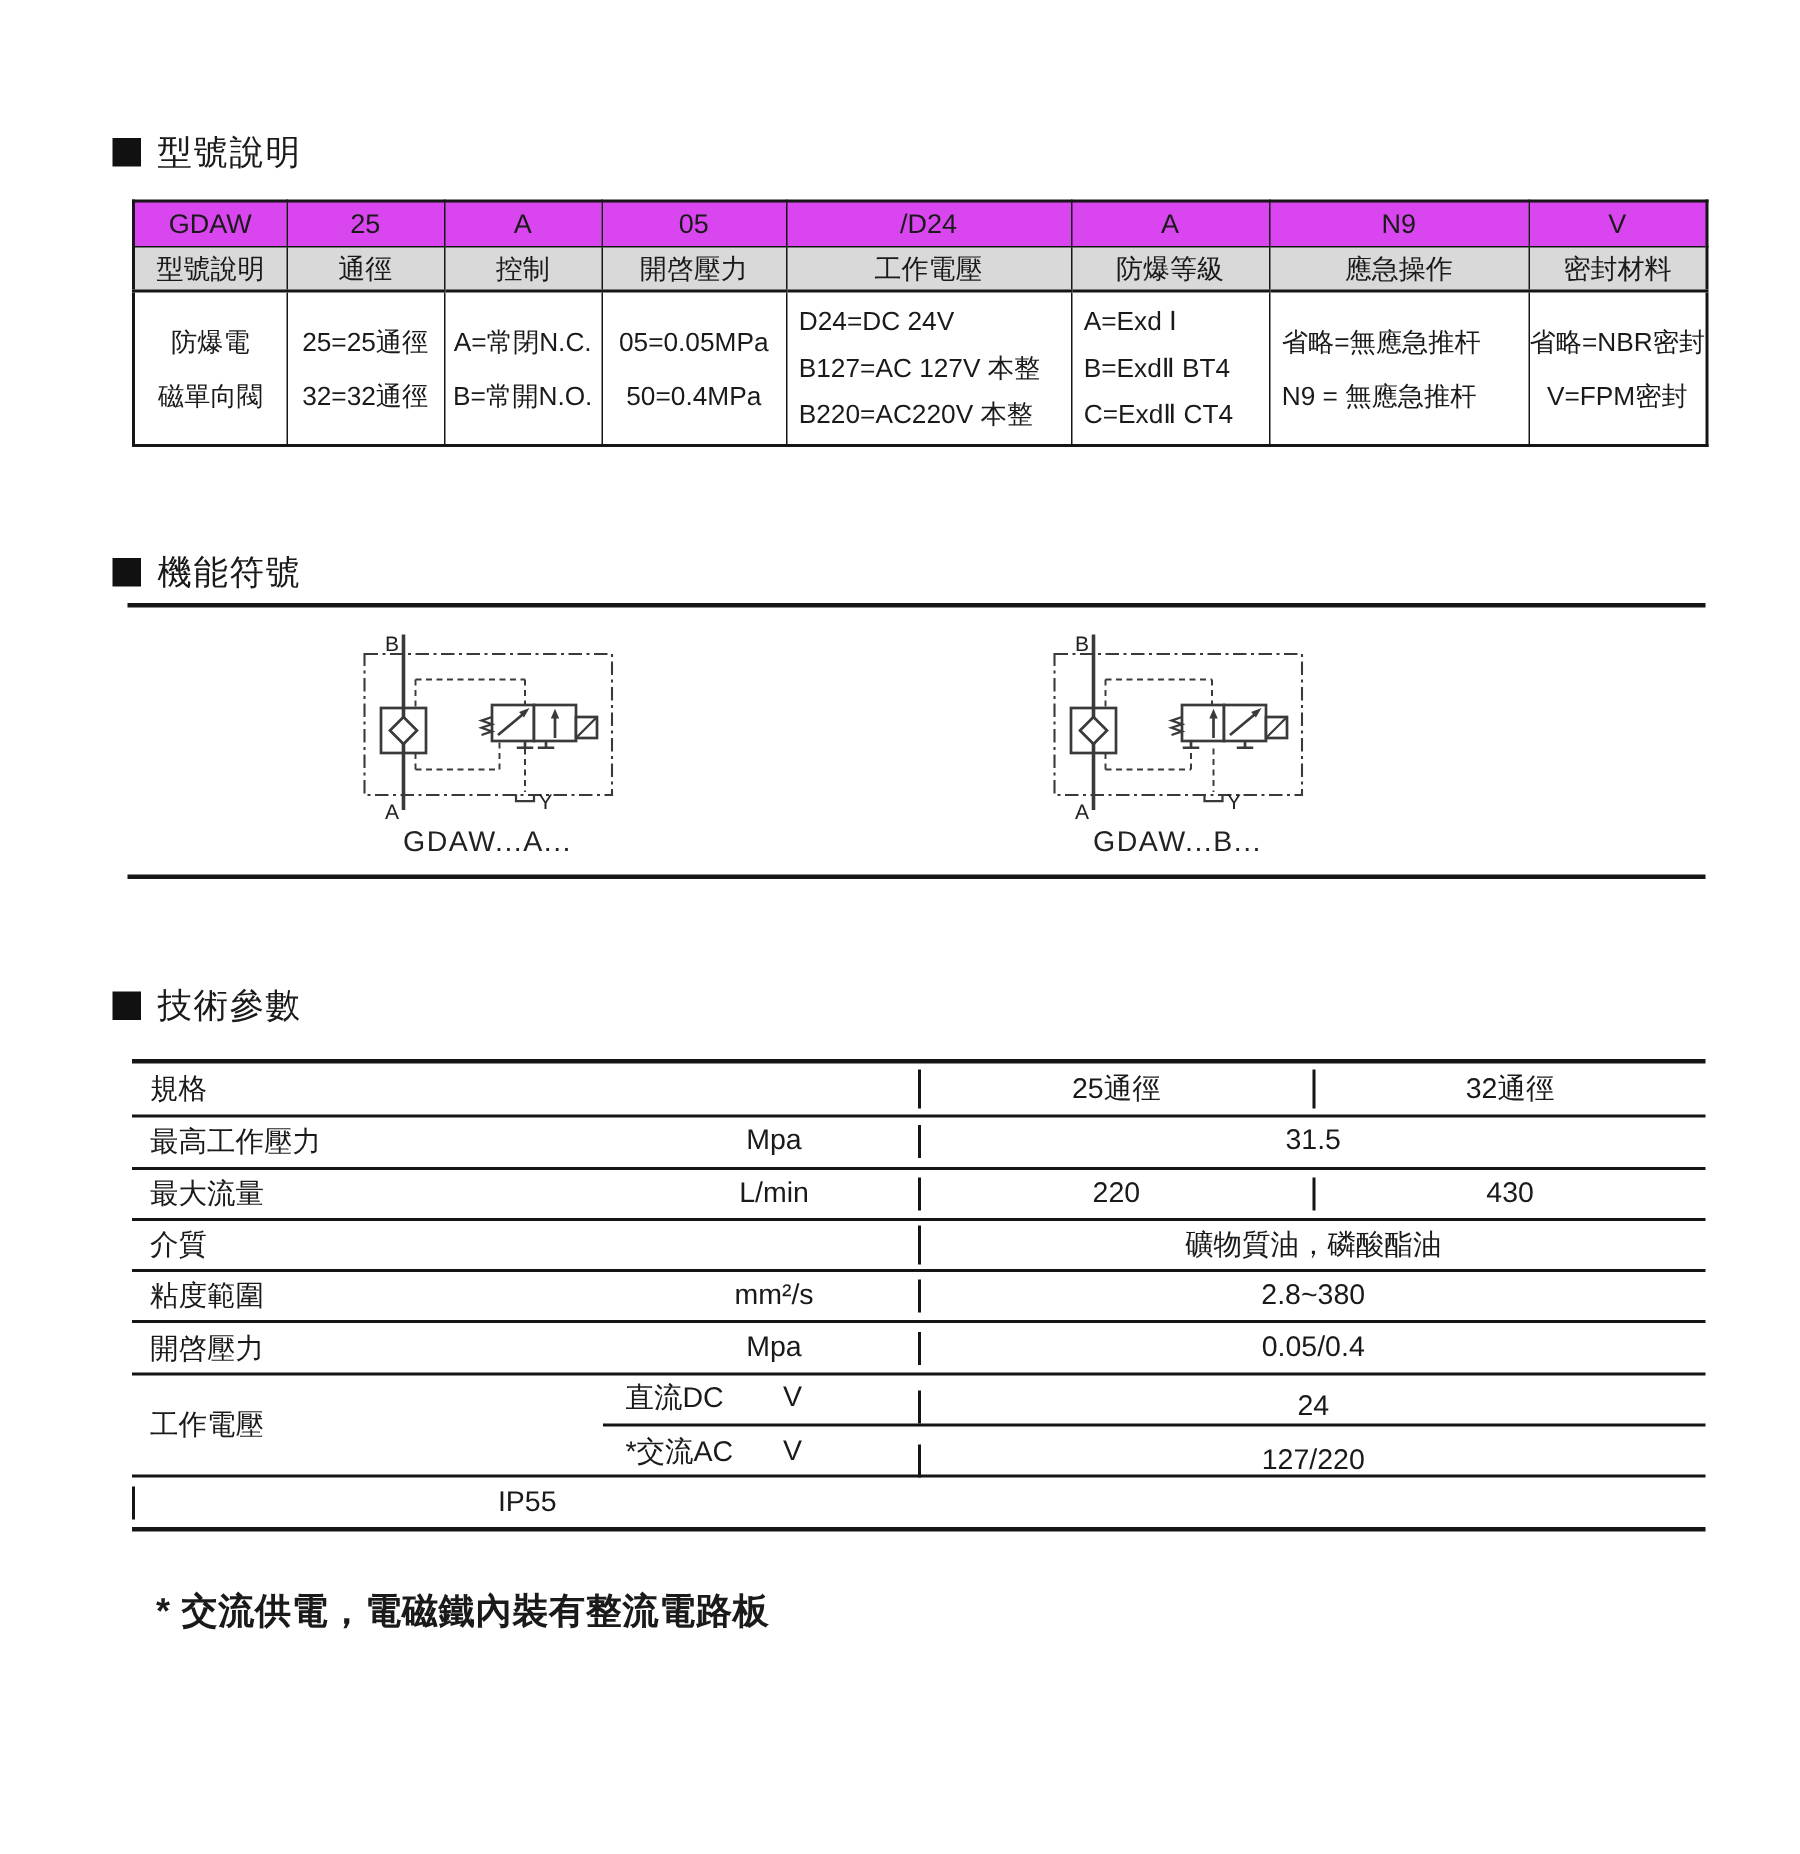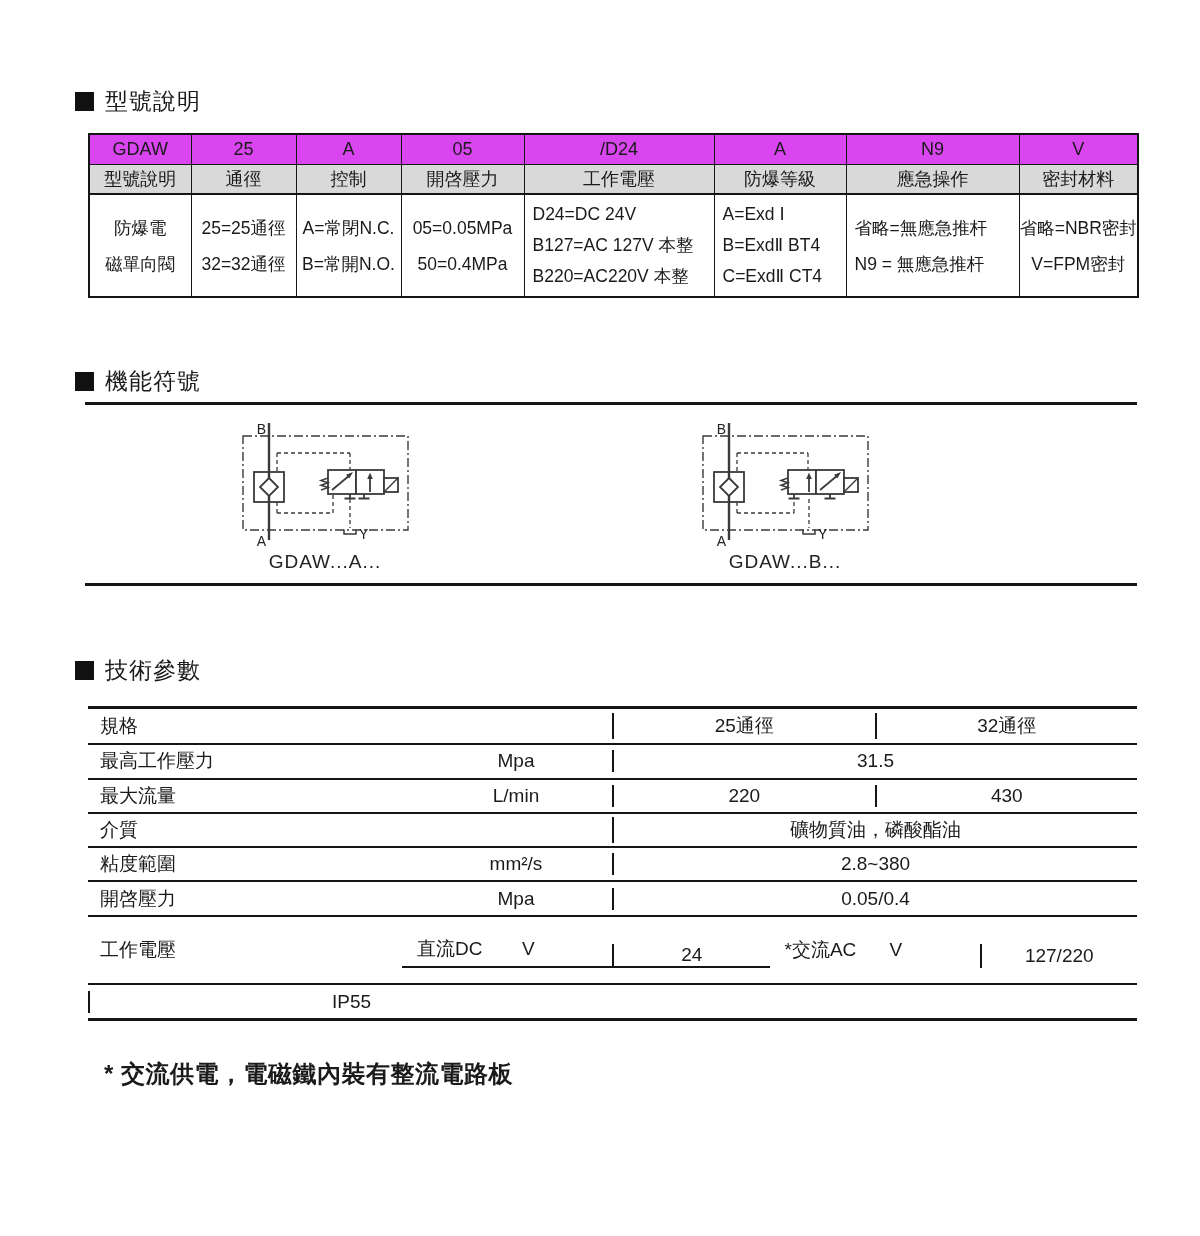--- a/index.html
+++ b/index.html
@@ -42,21 +42,21 @@
   .tt-left { width:524px; display:flex; align-items:center; }
   .tt-name { width:314px; padding-left:12px; }
   .tt-unit { width:210px; text-align:center; padding-left:18px; }
   .tt-right { width:525px; border-left:2px solid #151515; display:flex; align-items:center;
               justify-content:center; text-align:center; }
   .tt-right.split { padding:0; }
   .tt-right.split .sub { flex:1; display:flex; align-items:center; justify-content:center; height:100%; }
   .tt-right.split .sub + .sub { border-left:2px solid #151515; }
   .volt-name { width:314px; display:flex; align-items:center; }
   .volt-name span { padding-left:12px; }
-  .volt-col { flex:1; display:flex; flex-direction:row; }
+  .volt-col { flex:1; display:flex; flex-direction:column; }
   .volt-sub { flex:1; display:flex; }
   .volt-sub.first { border-bottom:2px solid #151515; }
   .volt-unit { width:210px; position:relative; }
   .volt-unit .vl { position:absolute; left:15px; top:50%; transform:translateY(-50%); }
   .volt-unit .vv { position:absolute; left:120px; top:50%; transform:translateY(-50%); }
   .volt-val { flex:1; border-left:2px solid #151515; display:flex; align-items:center; justify-content:center;margin-top:12px; }
 
   .footnote { position:absolute; left:104px; top:1058px; font-size:24px; letter-spacing:0.5px;font-weight:bold; }
 </style>
 </head>

